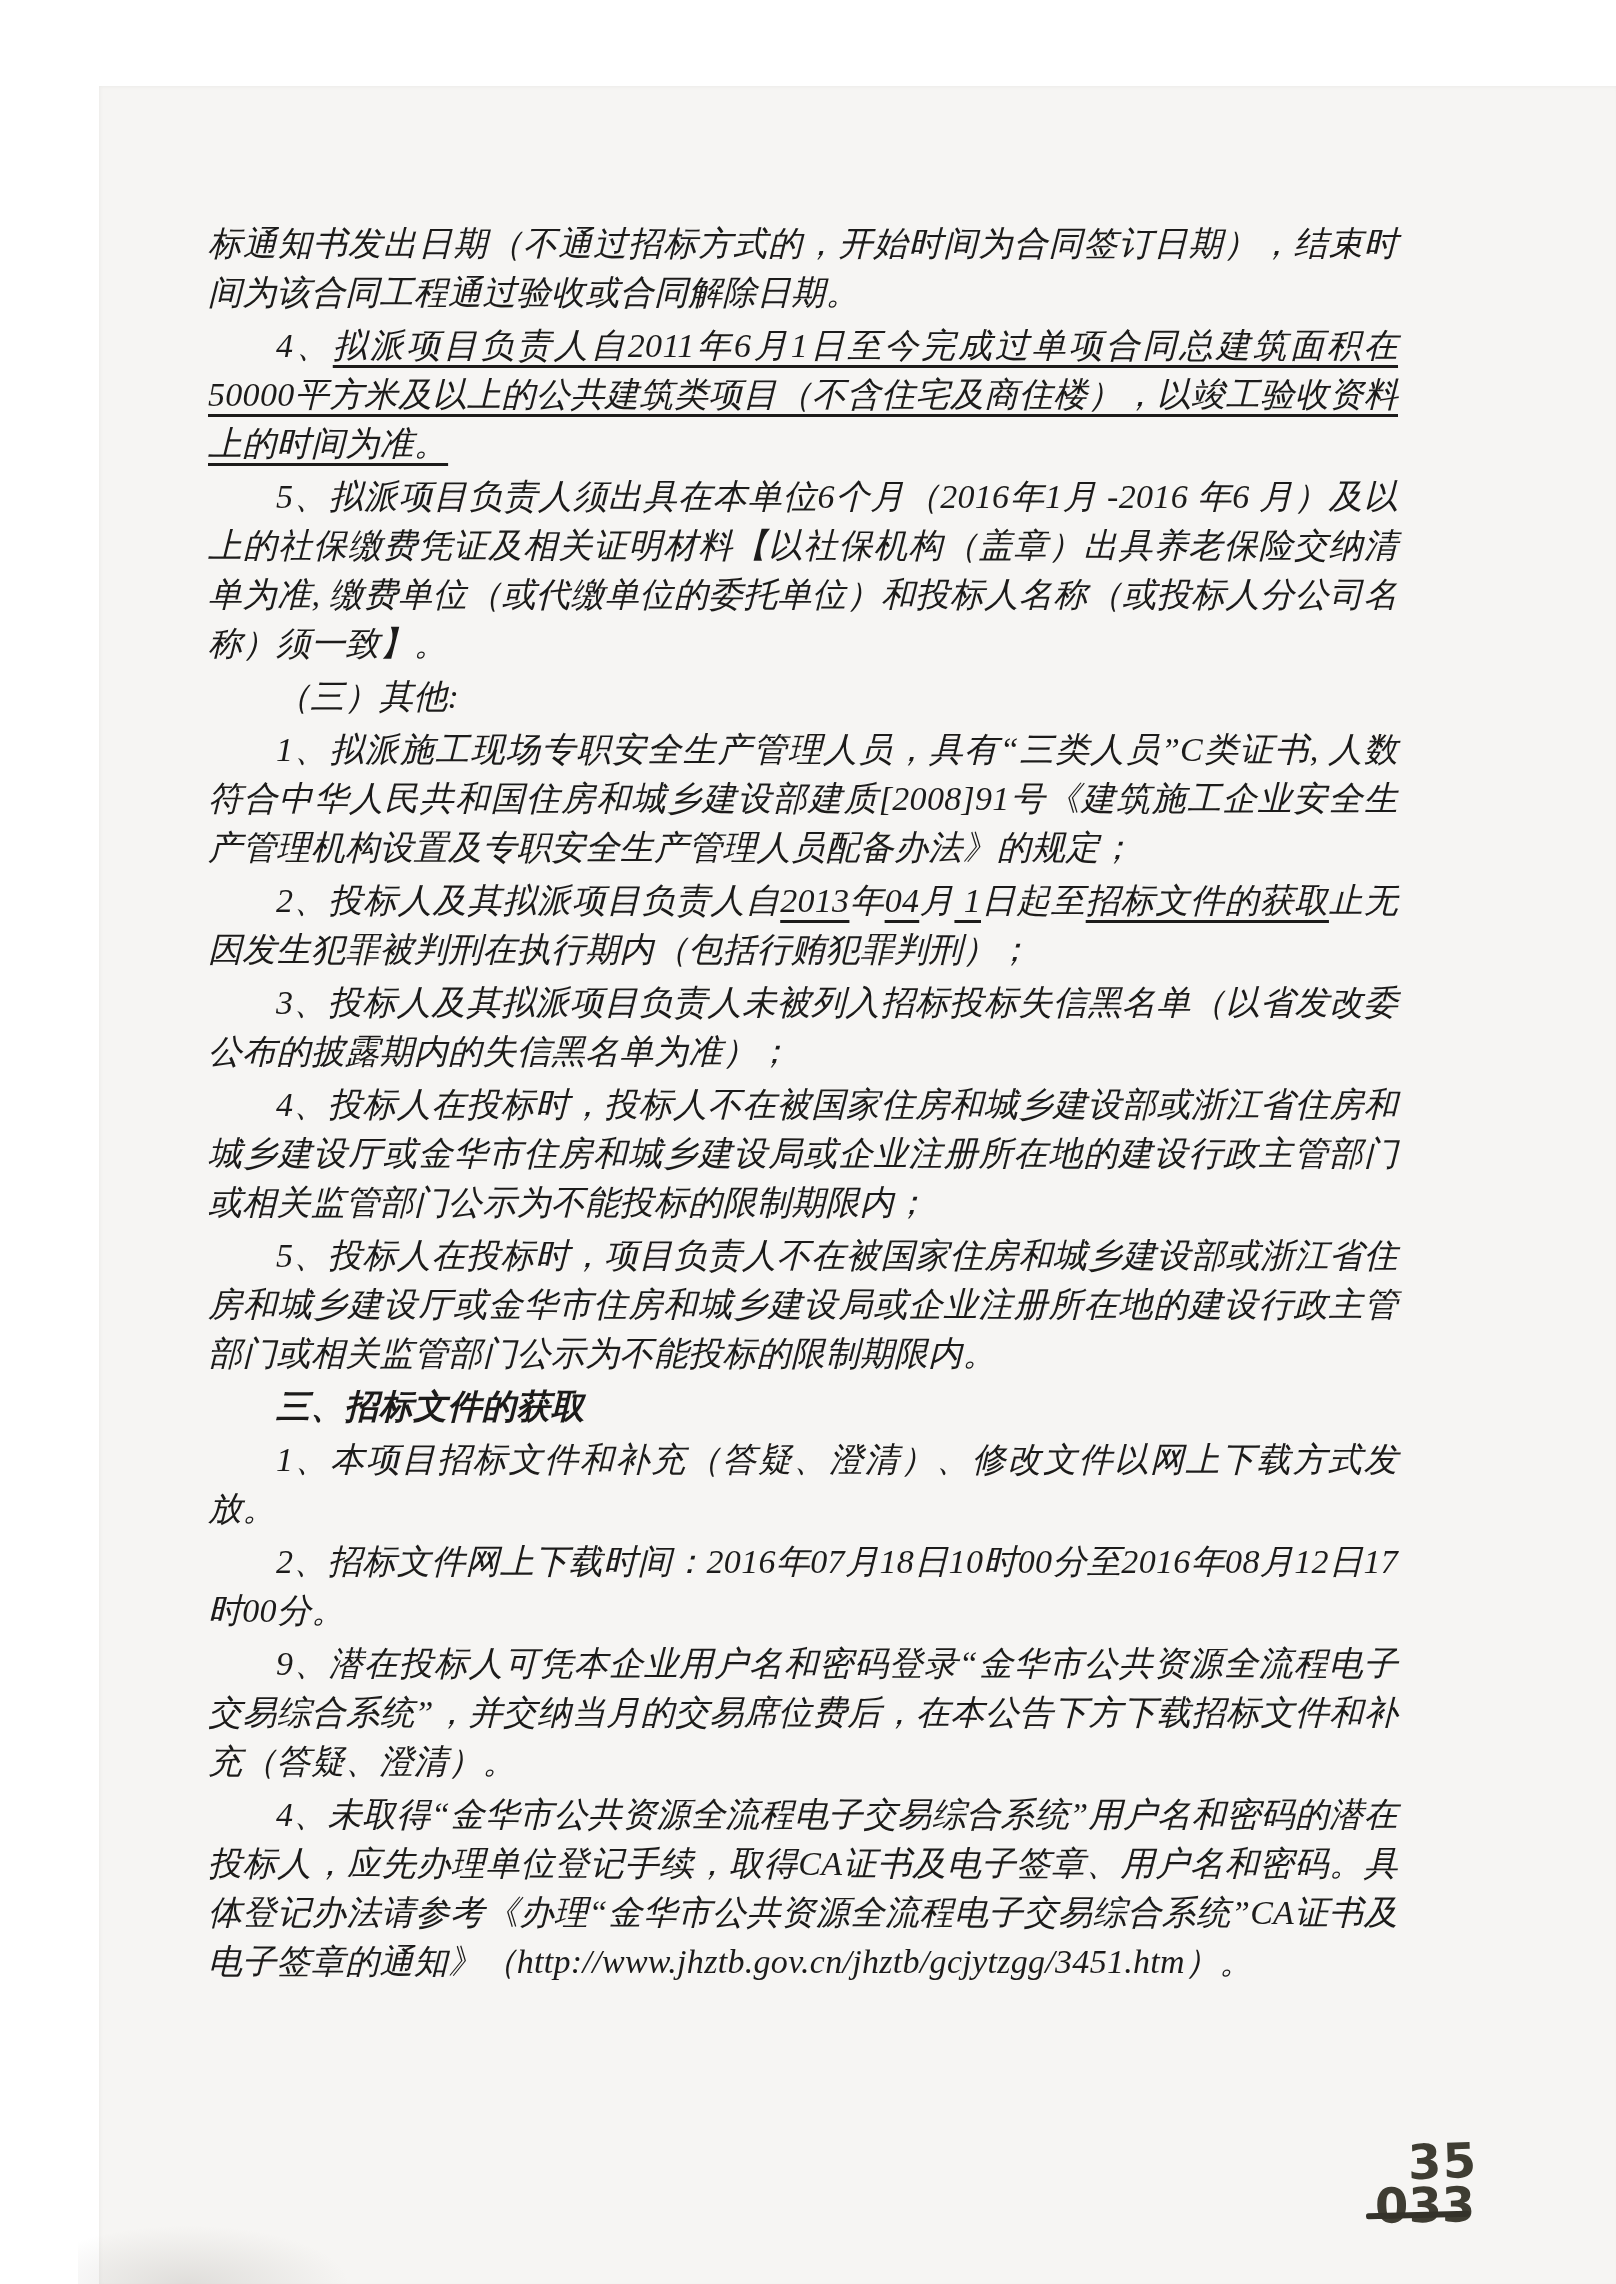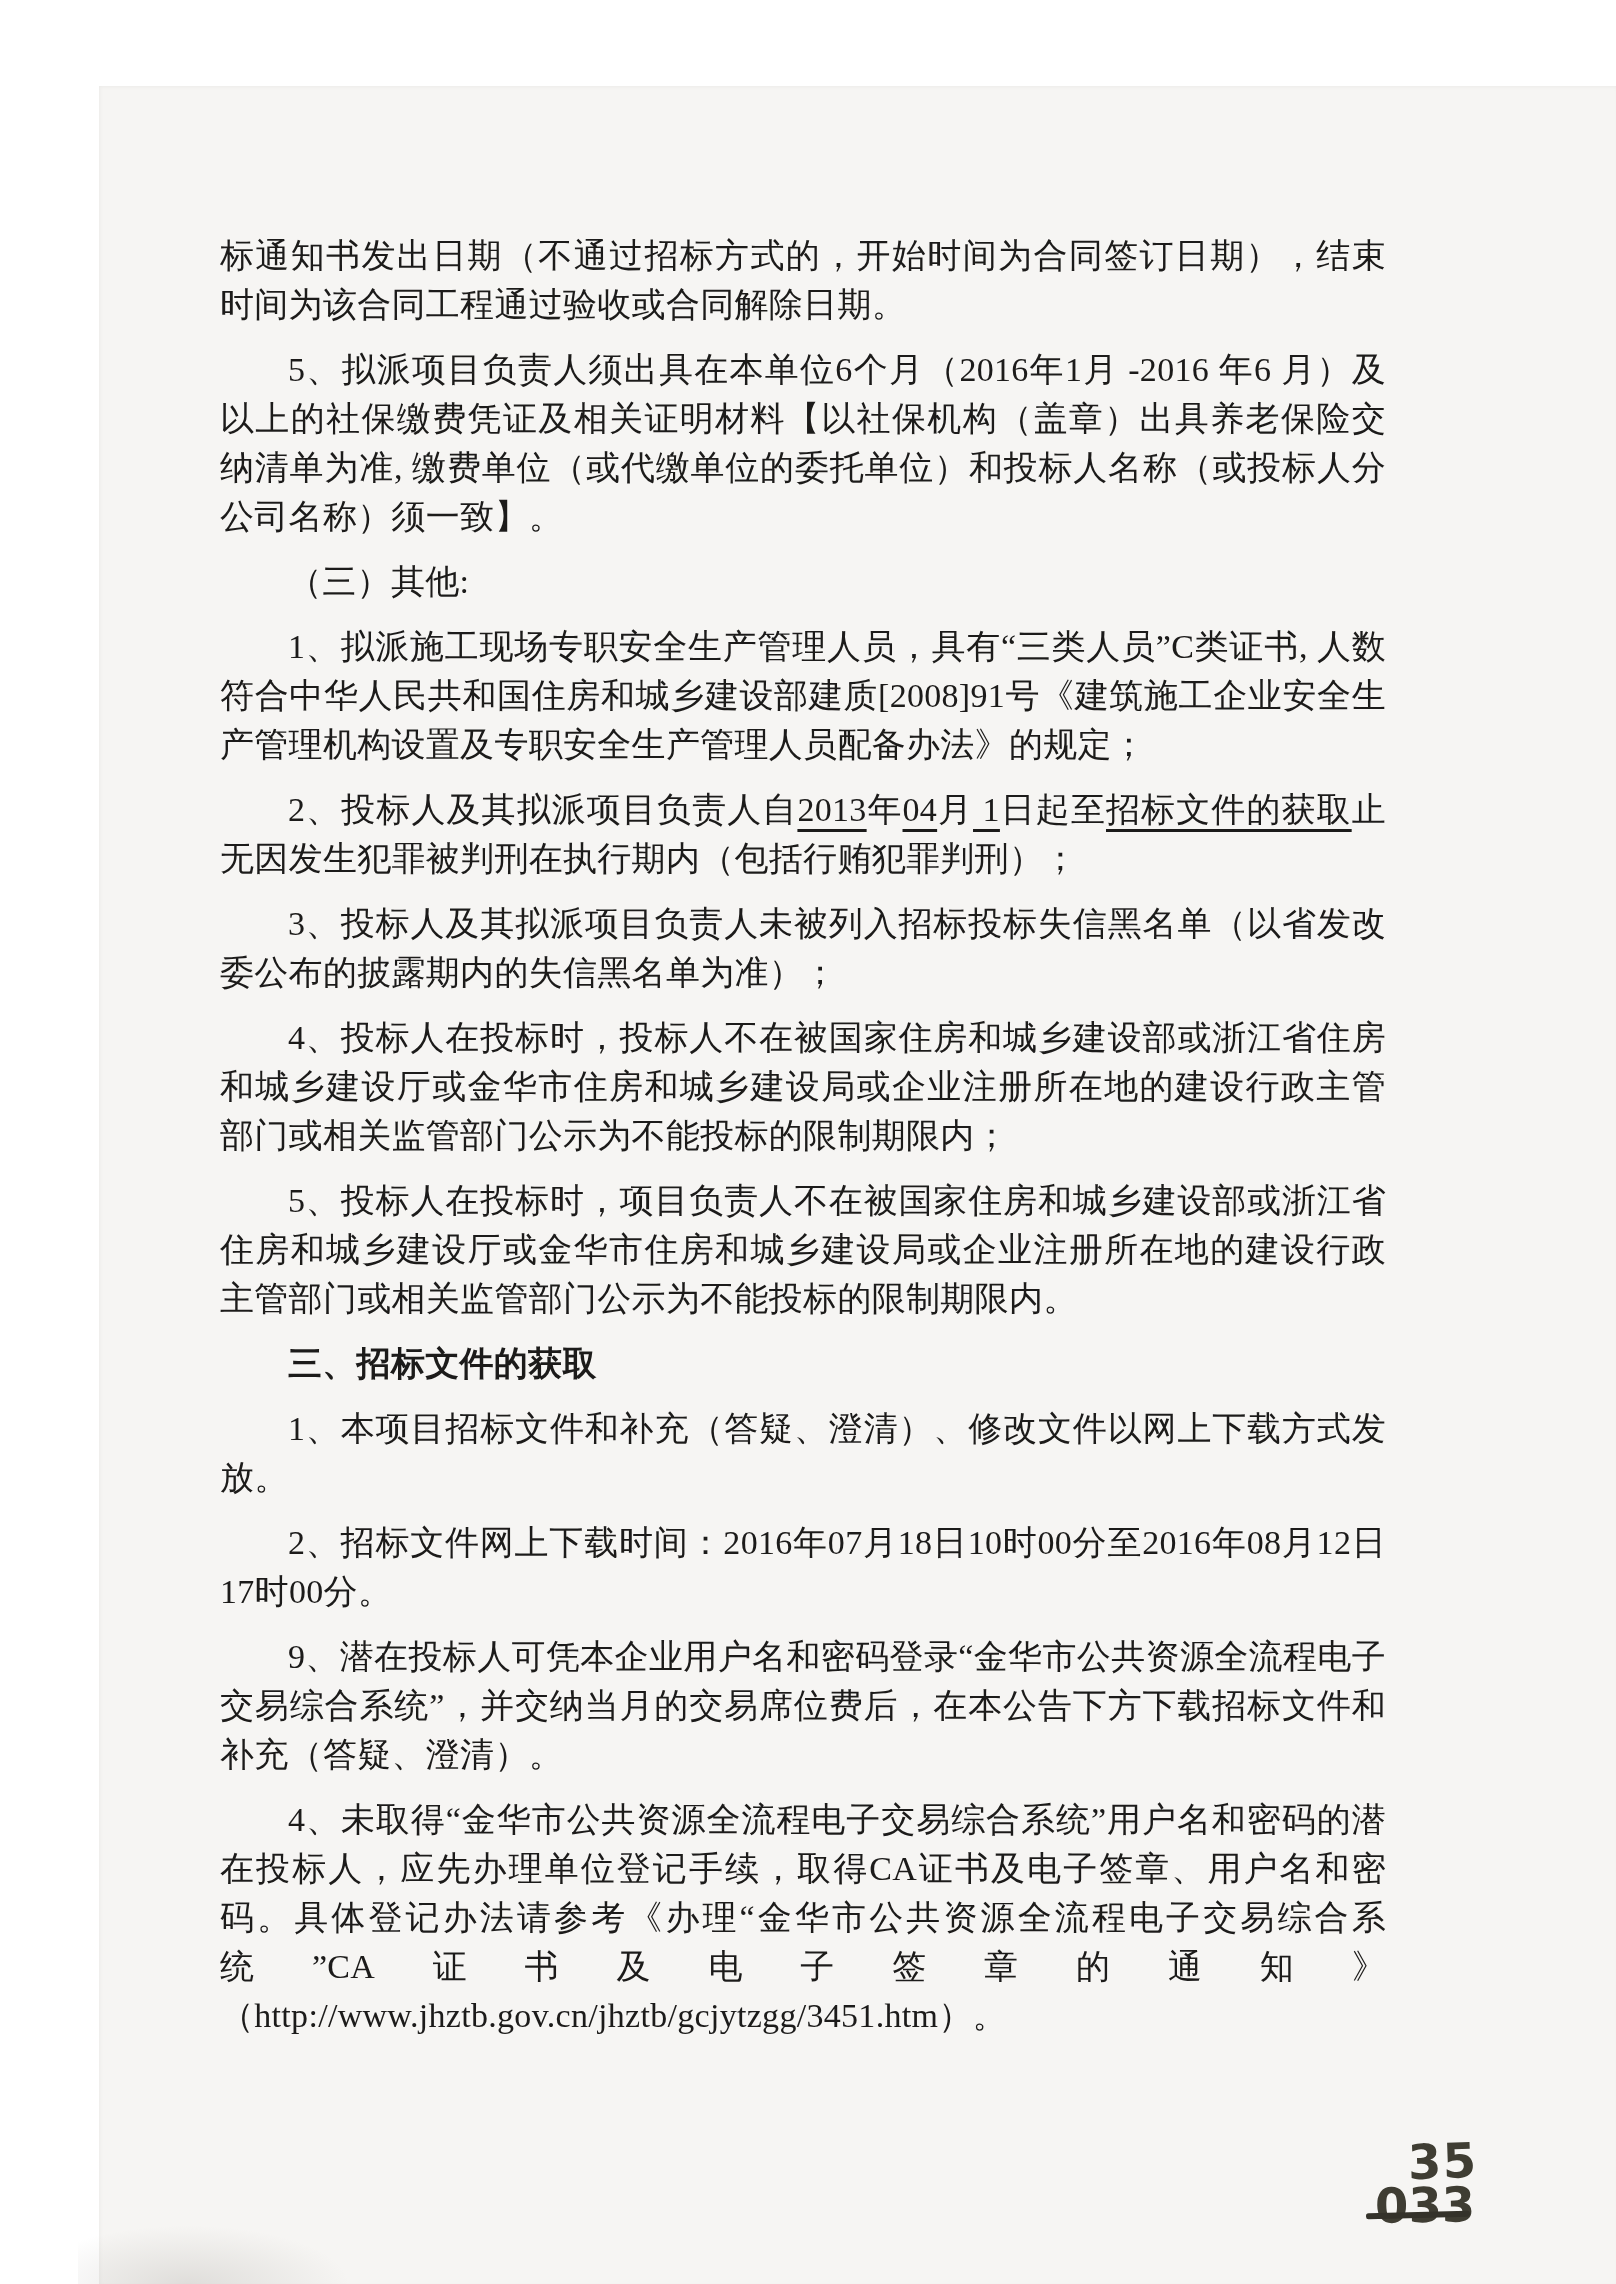--- a/index.html
+++ b/index.html
@@ -38,22 +38,23 @@
     left: 204px;
     top: 215px;
     width: 1198px;
     font-size: 34px;
     line-height: 49px;
     color: #1c1b1a;
     text-align: justify;
     letter-spacing: 0.3px;
   }
   .para {
-    margin: 16px;
+    margin: 4px;
     padding: 0;
+    font-style: italic;
   }
   .indent {
     text-indent: 2em;
   }
   .bold {
     font-weight: 700;
   }
   .u {
     text-decoration: underline;
     text-decoration-thickness: 2.6px;
@@ -98,20 +99,21 @@
 </head>
 <body>
 
 <div class="scan-paper"></div>
 <div class="scan-smudge"></div>
 
 <div class="doc">
 
   <p class="para">标通知书发出日期（不通过招标方式的，开始时间为合同签订日期），结束时间为该合同工程通过验收或合同解除日期。</p>
 
+  <p class="para indent"><span>4、</span><span class="u">拟派项目负责人自2011年6月1日至今完成过单项合同总建筑面积在50000平方米及以上的公共建筑类项目（不含住宅及商住楼），以竣工验收资料上的时间为准。</span></p>
 
   <p class="para indent">5、拟派项目负责人须出具在本单位6个月（2016年1月 -2016 年6 月）及以上的社保缴费凭证及相关证明材料【以社保机构（盖章）出具养老保险交纳清单为准, 缴费单位（或代缴单位的委托单位）和投标人名称（或投标人分公司名称）须一致】。</p>
 
   <p class="para indent">（三）其他:</p>
 
   <p class="para indent">1、拟派施工现场专职安全生产管理人员，具有“三类人员”C类证书, 人数符合中华人民共和国住房和城乡建设部建质[2008]91号《建筑施工企业安全生产管理机构设置及专职安全生产管理人员配备办法》的规定；</p>
 
   <p class="para indent"><span>2、投标人及其拟派项目负责人自</span><span class="u">2013</span><span>年</span><span class="u">04</span><span>月</span><span class="u"> 1</span><span>日起至</span><span class="u">招标文件的获取</span><span>止无因发生犯罪被判刑在执行期内（包括行贿犯罪判刑）；</span></p>
 
   <p class="para indent">3、投标人及其拟派项目负责人未被列入招标投标失信黑名单（以省发改委公布的披露期内的失信黑名单为准）；</p>

